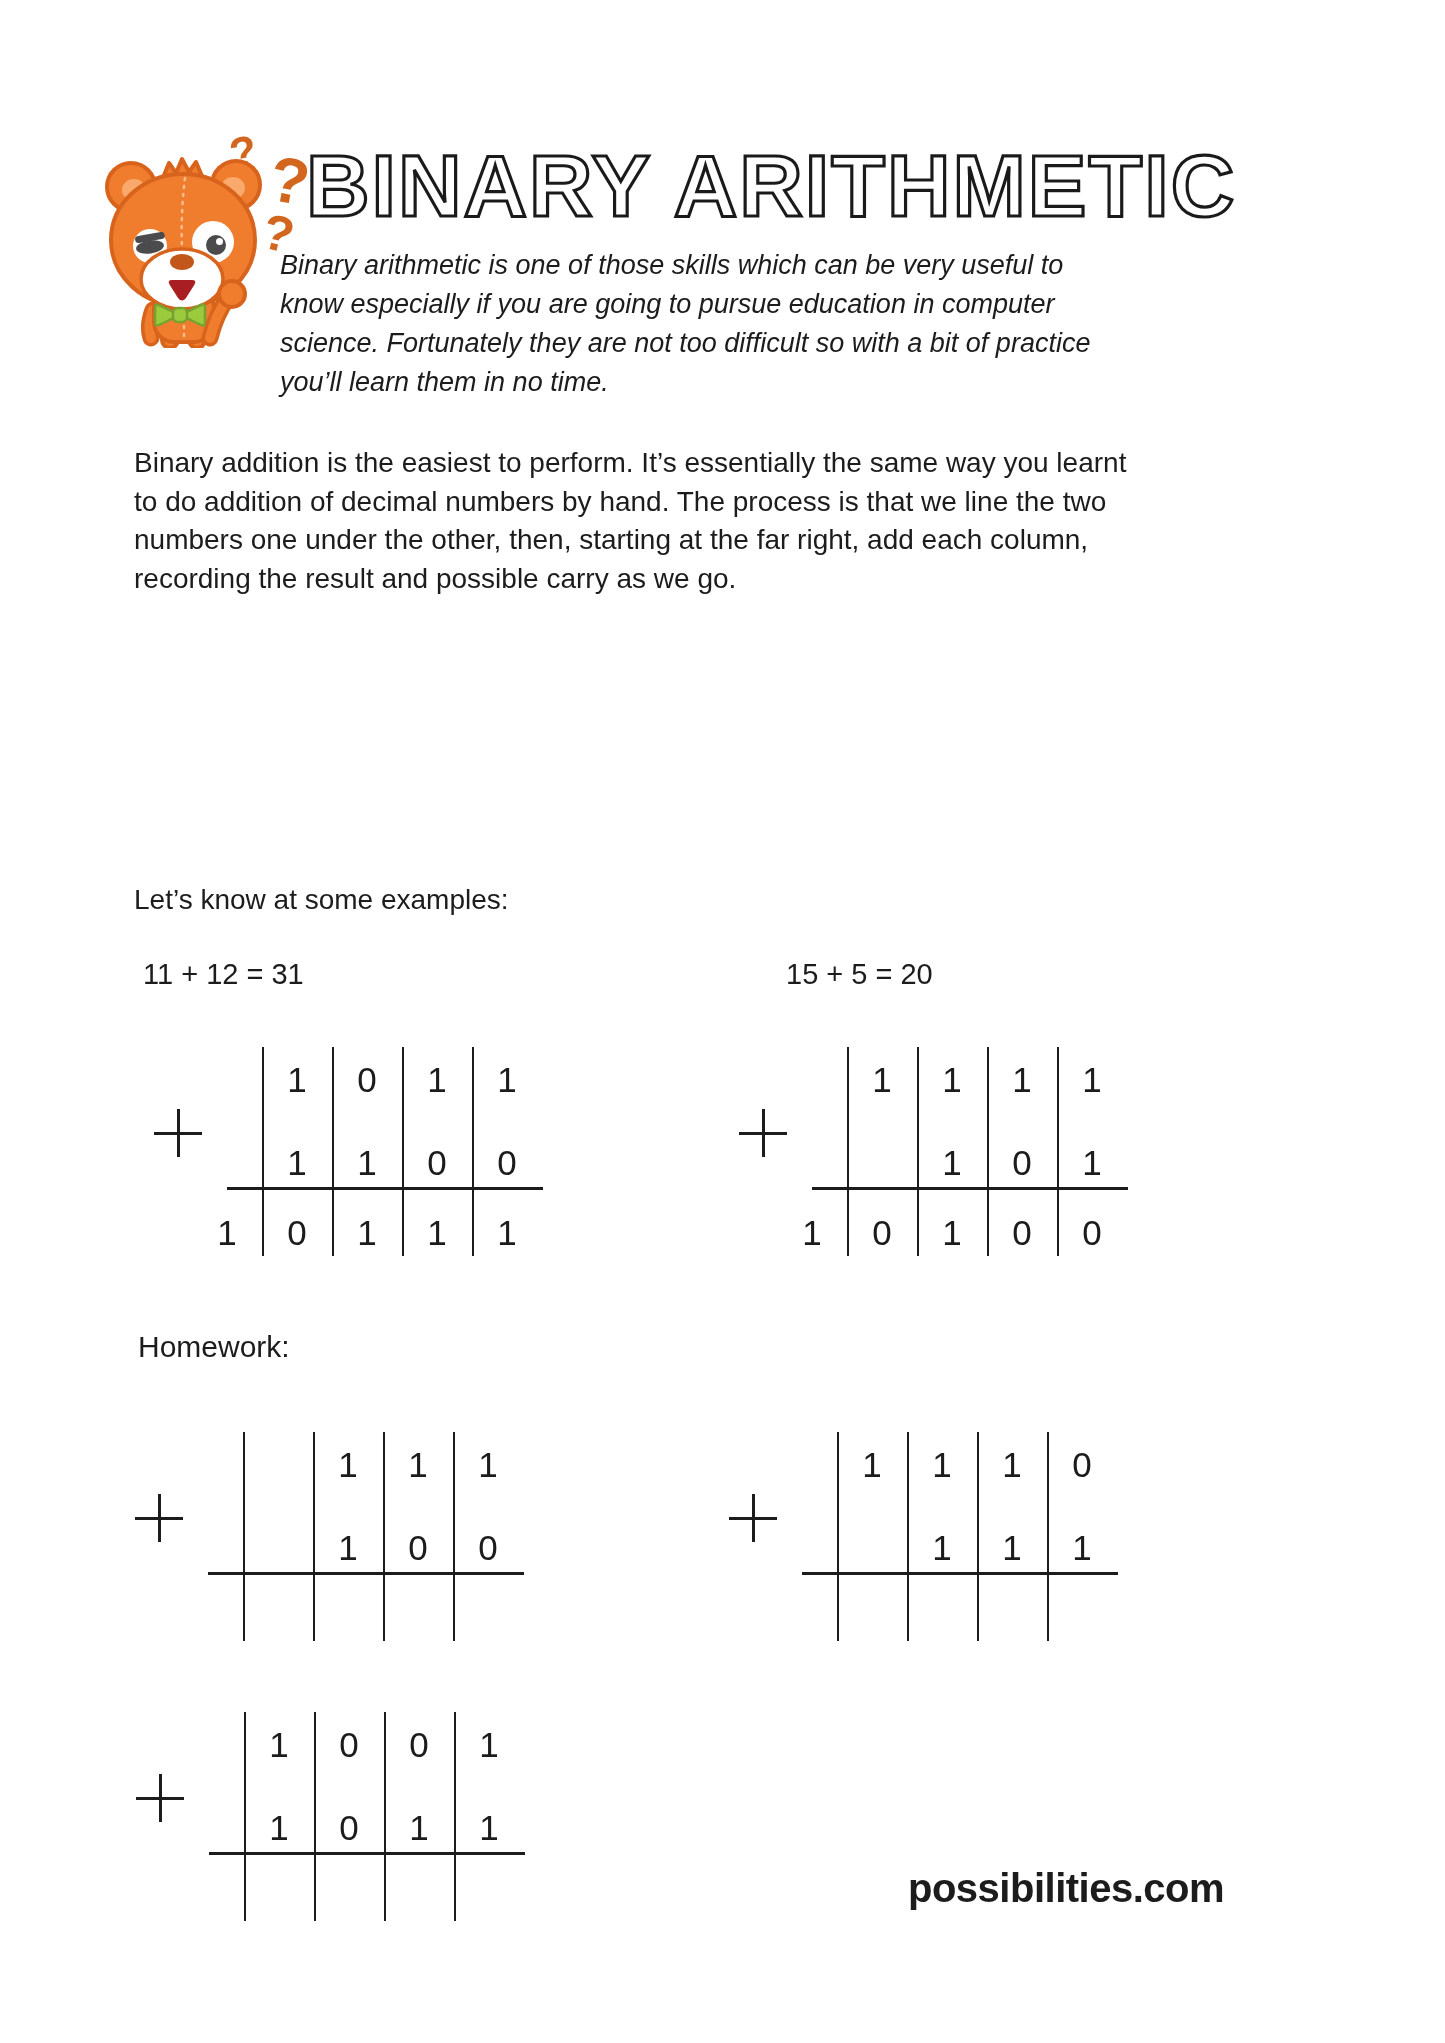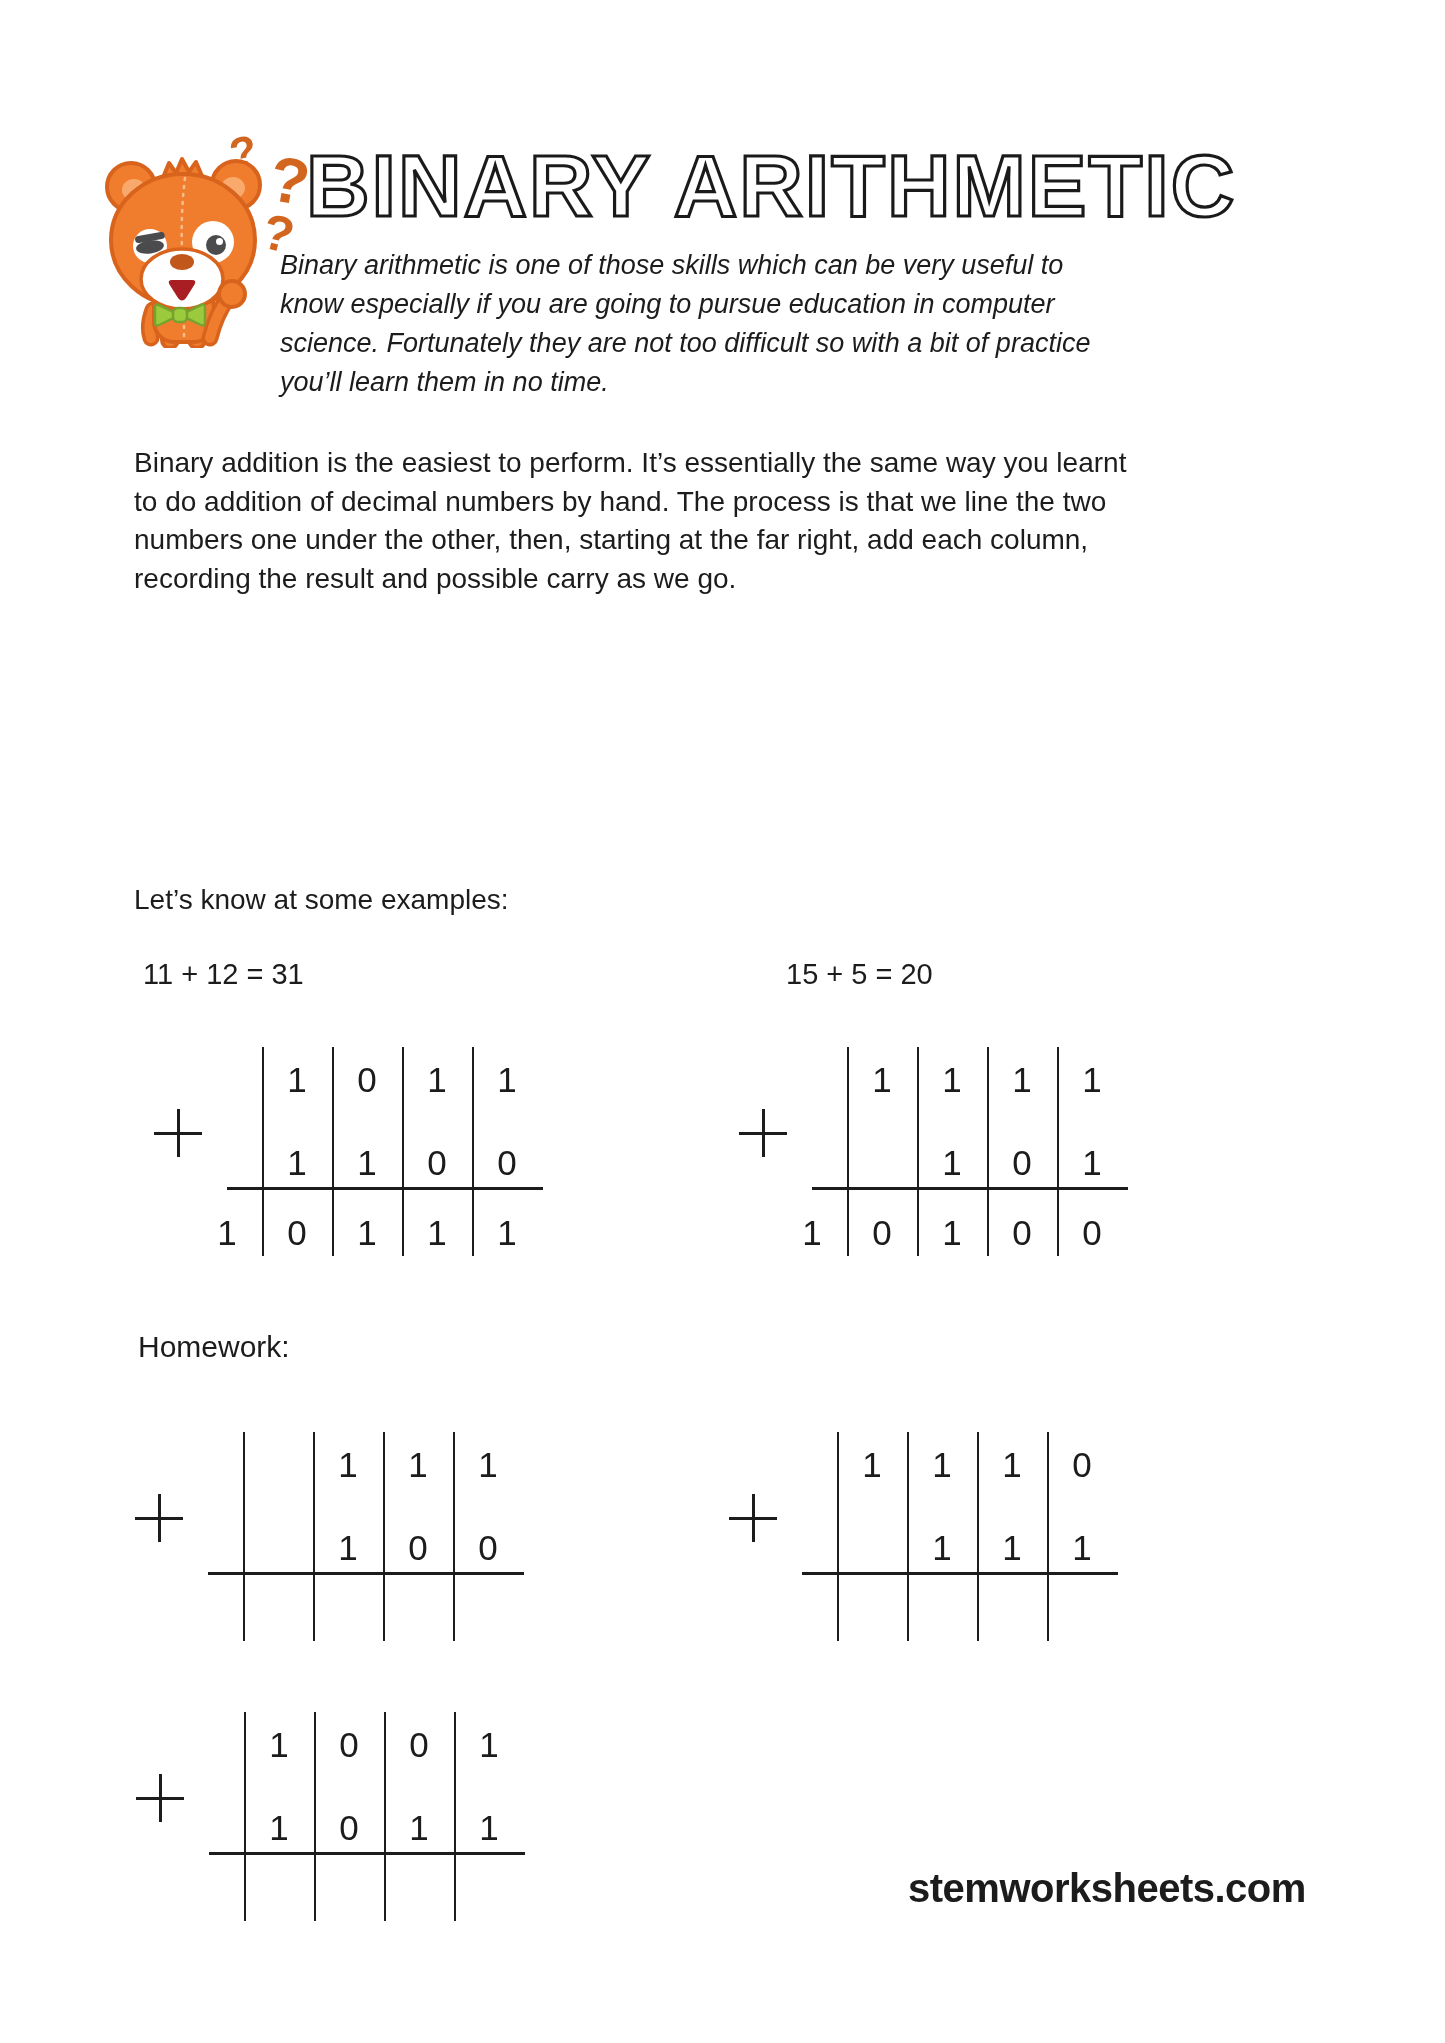--- a/index.html
+++ b/index.html
@@ -195,15 +195,15 @@
       <div class="digit" style="left: 257px; top: 1726px;">1</div>
       <div class="digit" style="left: 327px; top: 1726px;">0</div>
       <div class="digit" style="left: 397px; top: 1726px;">0</div>
       <div class="digit" style="left: 467px; top: 1726px;">1</div>
       <div class="digit" style="left: 257px; top: 1809px;">1</div>
       <div class="digit" style="left: 327px; top: 1809px;">0</div>
       <div class="digit" style="left: 397px; top: 1809px;">1</div>
       <div class="digit" style="left: 467px; top: 1809px;">1</div>
     </div>
 
-  <div class="abs footer">stemworksheets.com</div>
+  <div class="abs footer">possibilities.com</div>
 
 </div>
 
 </body></html>

